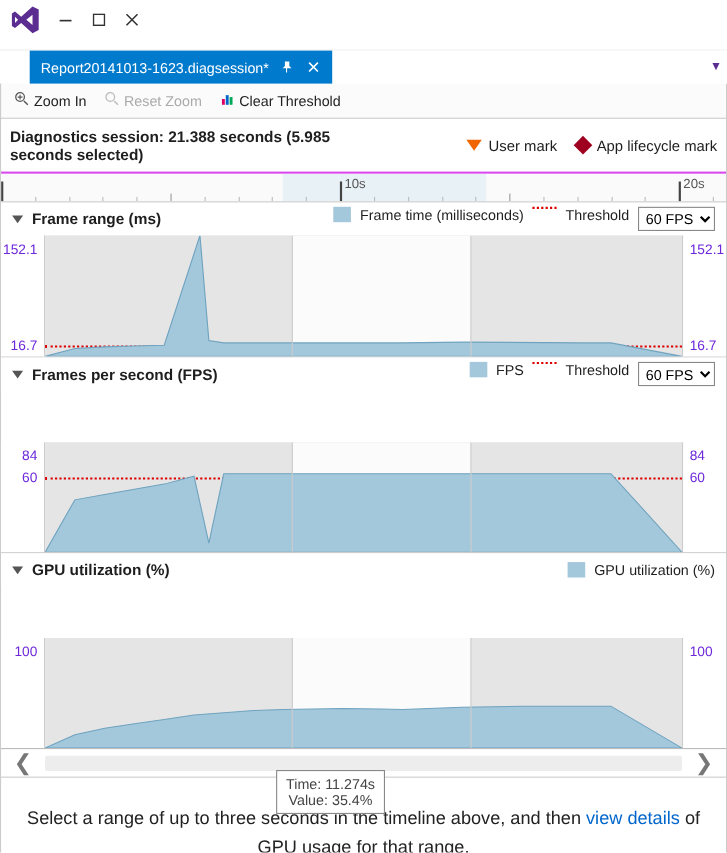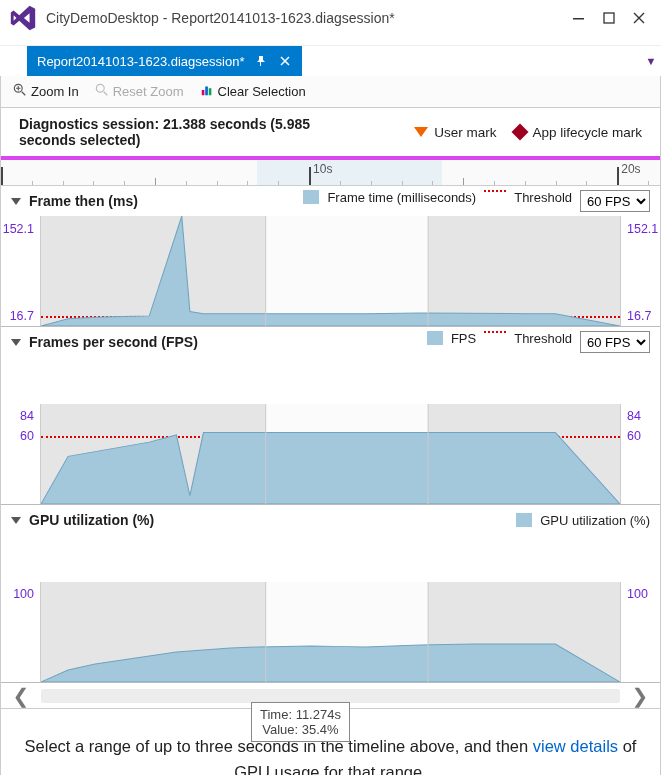--- a/index.html
+++ b/index.html
@@ -16,21 +16,21 @@
   .tab { background: #007acc; color: #fff; padding: 0 10px; display: flex; align-items: center; font-size: 13px; gap: 10px; }
   .tab .pin, .tab .x { width: 14px; height: 14px; display:flex;align-items:center;justify-content:center; font-size: 13px; cursor:pointer;}
   .tab-dd { margin-left:auto; width:20px; display:flex; align-items:center; justify-content:center; color:#5c2d91; font-size:11px; cursor:pointer;}
 
   .toolbar { height: 32px; border-bottom: 1px solid #ccc; display: flex; align-items: center; padding: 0 8px; gap: 8px; background:#fbfbfb; border-left:1px solid #ccc; border-right:1px solid #ccc;}
   .tool { display: flex; align-items: center; gap: 4px; font-size: 13px; color: #222; cursor:pointer; padding:2px 4px;}
   .tool.disabled { color: #aaa; cursor:default; }
   .tool svg { width:14px; height:14px; }
 
   .content { border:1px solid #ccc; border-top:none; }
-  .session-row { display:flex; align-items:center; padding:8px 18px; gap:10px; border-bottom:4px solid #d946ef; font-size:14px;justify-content:center;}
+  .session-row { display:flex; align-items:center; padding:8px 8px; gap:10px; border-bottom:2px solid #d946ef; font-size:14px;justify-content:center;}
   .session-text { flex:0 0 320px; }
   .legend-inline { display:flex; align-items:center; gap:6px; margin-left:auto; font-size:13.5px;}
   .marker-tri { width:0;height:0;border-left:7px solid transparent;border-right:7px solid transparent;border-top:10px solid #f06500;}
   .marker-dia { width:12px;height:12px; background:#a00020; transform:rotate(45deg);}
 
   .ruler { height:26px; border-bottom:1px solid #ccc; position:relative; background:#fafafa; overflow:hidden;text-align:center;}
   .ruler .tick-major{position:absolute;bottom:0;width:2px;height:18px;background:#444;}
   .ruler .tick-med{position:absolute;bottom:0;width:1px;height:7px;background:#999;}
   .ruler .tick-min{position:absolute;bottom:0;width:1px;height:4px;background:#bbb;}
   .ruler .label{position:absolute;top:2px; font-size:12px; color:#555;}
@@ -65,21 +65,20 @@
 </style>
 </head>
 <body>
 
 <div class="titlebar">
   <div class="vs-logo">
     <svg viewBox="0 0 32 32">
         <path fill="#5c2d91" d="M23 3l6 3v20l-6 3-11-10-6 5-3-2V10l3-2 6 5L23 3zm0 8l-6 5 6 5V11zM6 13v6l3-3-3-3z"></path>
       </svg>
   </div>
-  <div class="titlebar-title">CityDemoDesktop - Report20141013-1623.diagsession*</div>
   <div class="title-btns">
     <div class="tbtn">
         <svg width="12" height="12">
           <rect y="6" width="11" height="1.5" fill="#333"></rect>
         </svg>
       </div>
     <div class="tbtn">
         <svg width="12" height="12">
           <rect x="1" y="1" width="10" height="10" fill="none" stroke="#333" stroke-width="1.3"></rect>
         </svg>
@@ -126,21 +125,21 @@
           <path d="M10 10l4 4" stroke="#bbb" stroke-width="1.5"></path>
         </svg></span>
     <span>Reset Zoom</span>
   </div>
   <div class="tool">
     <span><svg viewBox="0 0 16 16">
           <rect x="2" y="8" width="3" height="6" fill="#d06"></rect>
           <rect x="6" y="4" width="3" height="10" fill="#06c"></rect>
           <rect x="10" y="6" width="3" height="8" fill="#0a5"></rect>
         </svg></span>
-    <span>Clear Selection</span>
+    <span>Clear Threshold</span>
   </div>
 </div>
 
 <div class="content">
 
   <div class="session-row">
     <div class="session-text"><b>Diagnostics session: 21.388 seconds (5.985 seconds selected)</b></div>
     <div class="legend-inline">
       <span class="marker-tri"></span>
       <span>User mark</span>
@@ -174,21 +173,21 @@
       <div class="tick-min" style="left: 84.1593%;"></div>
       <div class="tick-min" style="left: 88.8349%;"></div>
       <div class="tick-major" style="left: 93.5104%;"></div>
       <div class="label" style="left: calc(93.5104% + 4px);">20s</div>
       <div class="tick-min" style="left: 98.1859%;"></div>
     </div>
 
   <div class="panel">
     <div class="panel-head">
       <span class="collapse-tri"></span>
-      <span class="panel-title">Frame then (ms)</span>
+      <span class="panel-title">Frame range (ms)</span>
       <div class="panel-legend">
         <span class="swatch"></span>
         <span>Frame time (milliseconds)</span>
         <span class="dash"></span>
         <span>Threshold</span>
         <select class="fps-select"><option>60 FPS</option></select>
       </div>
     </div>
     <div class="chart-wrap">
       <div class="yaxis">

